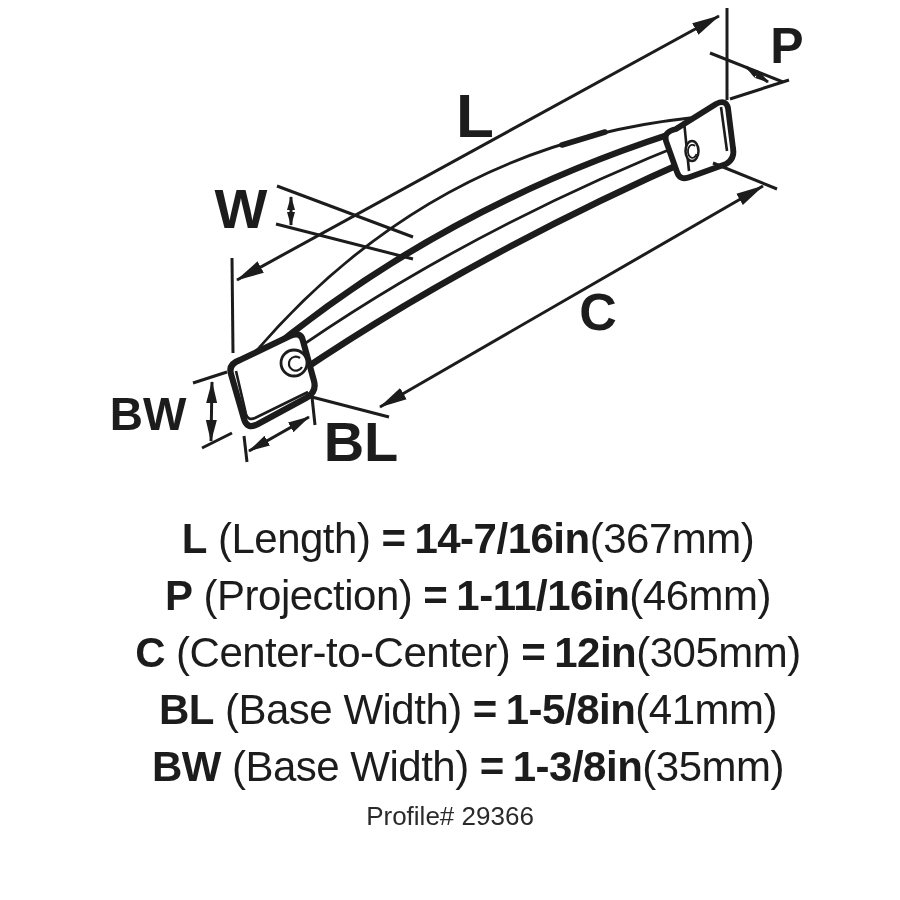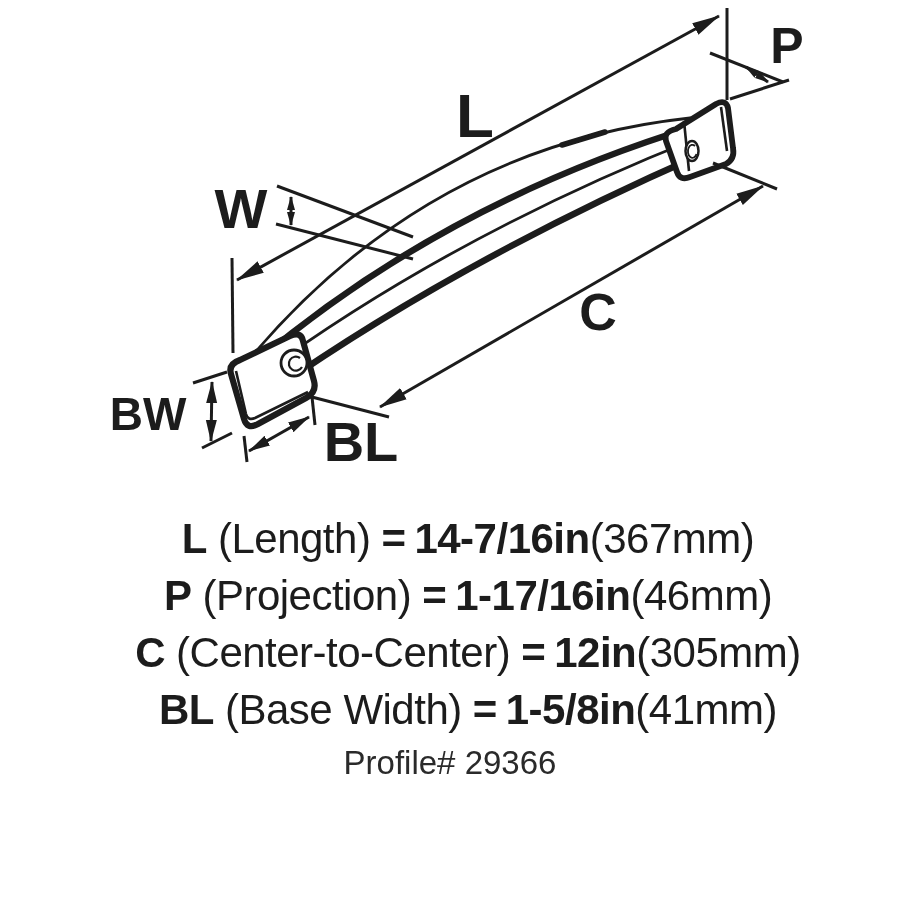--- a/index.html
+++ b/index.html
@@ -38,21 +38,21 @@
   .dim-row { font-size: 42px; padding-left: 36px; }
   .dim-row .sym { font-weight: 700; margin-right: 11px; }
   .dim-row .nm  { font-weight: 400; margin-right: 11px; }
   .dim-row .eq  { font-weight: 700; margin-right: 9px; }
   .dim-row .val { font-weight: 700; }
   .dim-row .met { font-weight: 400; }
 
   .profile-line {
     margin-top: 6px;
     text-align: center;
-    font-size: 33px;
+    font-size: 26px;
     font-weight: 400;
     color: #2a2a2a;
   }
 </style>
 </head>
 <body>
 
 <div class="stage">
 
   <div class="diagram-wrap">
@@ -126,25 +126,28 @@
       <text class="dim-label" x="361" y="461" font-size="56" text-anchor="middle">BL</text>
       <text class="dim-label" x="148" y="430" font-size="46" text-anchor="middle">BW</text>
     </svg>
   </div>
 
   <div class="dims">
     <div class="dim-row">
       <span class="sym">L</span><span class="nm">(Length)</span><span class="eq">=</span><span class="val">14-7/16in</span><span class="met">(367mm)</span>
     </div>
     <div class="dim-row">
-      <span class="sym">P</span><span class="nm">(Projection)</span><span class="eq">=</span><span class="val">1-17/16in</span><span class="met">(46mm)</span>
+      <span class="sym">P</span><span class="nm">(Projection)</span><span class="eq">=</span><span class="val">1-11/16in</span><span class="met">(46mm)</span>
     </div>
     <div class="dim-row">
       <span class="sym">C</span><span class="nm">(Center-to-Center)</span><span class="eq">=</span><span class="val">12in</span><span class="met">(305mm)</span>
     </div>
     <div class="dim-row">
       <span class="sym">BL</span><span class="nm">(Base Width)</span><span class="eq">=</span><span class="val">1-5/8in</span><span class="met">(41mm)</span>
+    </div>
+    <div class="dim-row">
+      <span class="sym">BW</span><span class="nm">(Base Width)</span><span class="eq">=</span><span class="val">1-3/8in</span><span class="met">(35mm)</span>
     </div>
   </div>
 
   <div class="profile-line">Profile# 29366</div>
 
 </div>
 
 </body></html>

